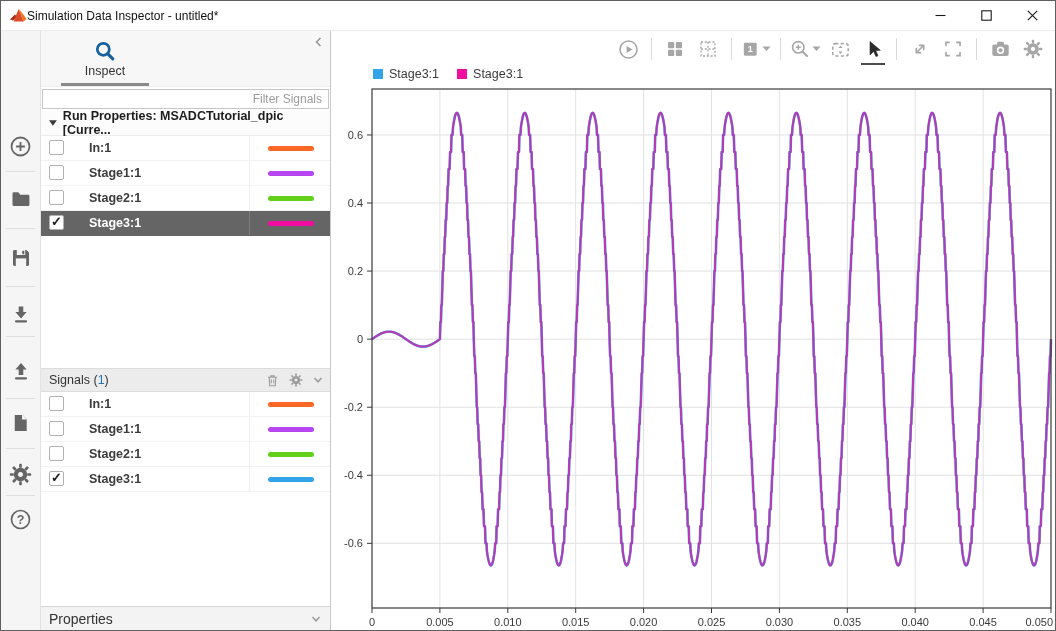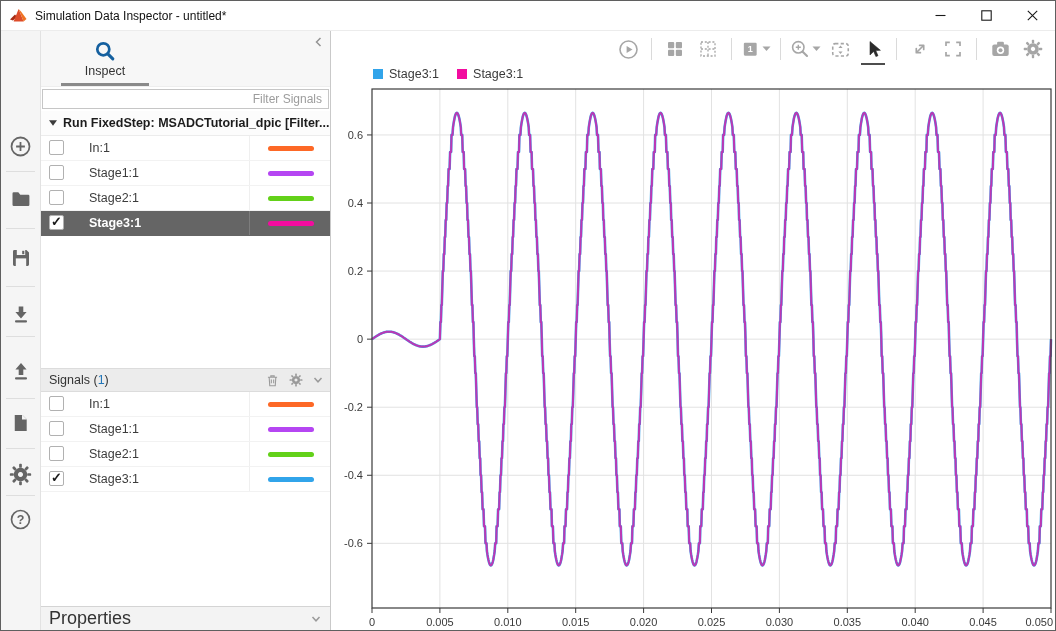--- a/index.html
+++ b/index.html
@@ -3,21 +3,21 @@
 <meta charset="utf-8">
 <style>
   html,body{margin:0;padding:0;background:#9b9b9b;}
   #app{position:relative;width:1056px;height:631px;background:#fff;font-family:"Liberation Sans",sans-serif;
        border:1px solid #5f5f5f;box-sizing:border-box;overflow:hidden;}
   svg{display:block}
   .icn{fill:currentColor}
   
   .titlebar{height:30px;display:flex;align-items:center;background:#fff;border-bottom:1px solid #ececec;box-sizing:border-box;}
   .logo{margin-left:9px;display:flex}
-  .title{margin-left:8px;font-size:12px;color:#101010;}
+  .title{font-size:12px;color:#101010;}
   .win-controls{margin-left:auto;display:flex;height:100%;}
   .win-btn{width:46px;display:flex;align-items:center;justify-content:center;color:#1a1a1a;}
   
   .main{position:absolute;top:30px;left:0;right:0;bottom:0;display:flex;}
   
   .toolstrip{width:40px;background:#f5f5f5;border-right:1px solid #e2e2e2;position:relative;box-sizing:border-box;flex:none;color:#656565;}
   .ts-btn{position:absolute;left:0;width:100%;height:44px;display:flex;align-items:center;justify-content:center;color:#656565;}
   .ts-sep{position:absolute;left:5px;right:5px;height:1px;background:#dedede;}
   
   .sidebar{width:290px;flex:none;background:#fff;border-right:1px solid #c9c9c9;box-sizing:border-box;display:flex;flex-direction:column;position:relative;}
@@ -31,31 +31,31 @@
   .filter::placeholder{color:#9c9c9c;}
   .thead{height:17px;flex:none;display:flex;align-items:center;font-size:9.5px;letter-spacing:.4px;color:#9d9d9d;border-bottom:1px solid #e6e6e6;position:relative;background:#fdfdfd;}
   .thead::before{content:'';position:absolute;left:208px;top:0;bottom:0;width:1px;background:#e6e6e6;}
   .col-name{margin-left:48px;}
   .col-line{position:absolute;left:213px;}
   .thead-gear{position:absolute;right:5px;color:#b5b5b5;display:flex}
   .run-header{height:24px;flex:none;display:flex;align-items:center;gap:6px;padding-left:8px;font-size:12.5px;font-weight:bold;color:#1c1c1c;background:#fcfcfc;border-bottom:1px solid #ececec;}
   .sig-row{height:25px;flex:none;display:flex;align-items:center;position:relative;background:#fff;font-size:12.5px;color:#3c3c3c;border-bottom:1px solid #f2f2f2;box-sizing:border-box;}
   .checkbox{position:absolute;left:8px;top:4px;width:15px;height:15px;border:1px solid #b1b1b1;border-radius:2px;background:#fff;box-sizing:border-box;}
   .checkbox.checked::after{content:'\2713';position:absolute;left:1px;top:-2px;font-size:13px;font-weight:bold;color:#1a1a1a;}
-  .sig-name{margin-left:48px;}
+  .sig-name{margin-left:48px;font-weight:bold;}
   .line-col{position:absolute;left:208px;top:0;bottom:0;width:82px;border-left:1px solid #efefef;display:flex;align-items:center;justify-content:center;}
   .line-swatch{width:46px;height:5px;border-radius:2.5px;}
   .sig-row.selected{background:#656565;color:#fff;font-weight:bold;border-bottom-color:#656565;}
   .sig-row.selected .line-col{border-left-color:#7d7d7d;}
   .spacer-fixed{height:132px;flex:none;background:#fff;}
   .spacer-flex{flex:1;background:#fff;}
   .archive-bar{height:24px;flex:none;display:flex;align-items:center;padding-left:8px;font-size:12.5px;color:#333;background:#ececec;border-top:1px solid #dcdcdc;border-bottom:1px solid #dcdcdc;box-sizing:border-box;position:relative;}
   .archive-count{color:#2276b9;}
   .archive-icons{position:absolute;right:6px;display:flex;gap:9px;align-items:center;color:#9a9a9a;}
-  .props-bar{height:24px;flex:none;display:flex;align-items:center;padding-left:8px;font-size:18px;color:#333;background:#f3f3f3;border-top:1px solid #d4d4d4;box-sizing:border-box;position:relative;}
+  .props-bar{height:24px;flex:none;display:flex;align-items:center;padding-left:8px;font-size:14px;color:#333;background:#f3f3f3;border-top:1px solid #d4d4d4;box-sizing:border-box;position:relative;}
   .props-bar .chev{position:absolute;right:8px;color:#9a9a9a;display:flex}
   
   .plotpanel{flex:1;position:relative;background:#fff;}
   .plot-toolbar{position:absolute;top:2px;left:0;right:0;height:32px;display:flex;align-items:center;justify-content:flex-end;padding-right:6px;gap:1px;color:#a6a6a6;}
   .pt-btn{height:26px;min-width:28px;display:flex;align-items:center;justify-content:center;position:relative;gap:2px;padding:0 2px;}
   .pt-btn.active{color:#2b2b2b;}
   .pt-btn.active::after{content:'';position:absolute;bottom:-3px;left:4px;right:4px;height:2px;background:#4d4d4d;}
   .pt-sep{width:1px;height:22px;background:#dadada;margin:0 6px;flex:none;}
   .legend{position:absolute;top:36px;left:42px;display:flex;gap:18px;align-items:center;font-size:12.5px;color:#3a3a3a;}
   .legend-item{display:flex;align-items:center;}
@@ -195,21 +195,21 @@
 
       <div class="filter-row">
         <input class="filter" type="text" placeholder="Filter Signals" style="">
       </div>
 
 
       <div class="run-header">
         <svg width="8" height="6" viewBox="0 0 8 6">
             <polygon points="0,0.3 8,0.3 4,5.7" fill="#3c3c3c"></polygon>
           </svg>
-        <span>Run FixedStep: MSADCTutorial_dpic [Filter...</span>
+        <span>Run Properties: MSADCTutorial_dpic [Curre...</span>
       </div>
       <div id="run1-signals">
   <div class="sig-row">
     <span class="checkbox"></span>
     <span class="sig-name">In:1</span>
     <span class="line-col">
       <span class="line-swatch" style="background: rgb(253, 104, 38);"></span>
     </span>
   </div>
 

